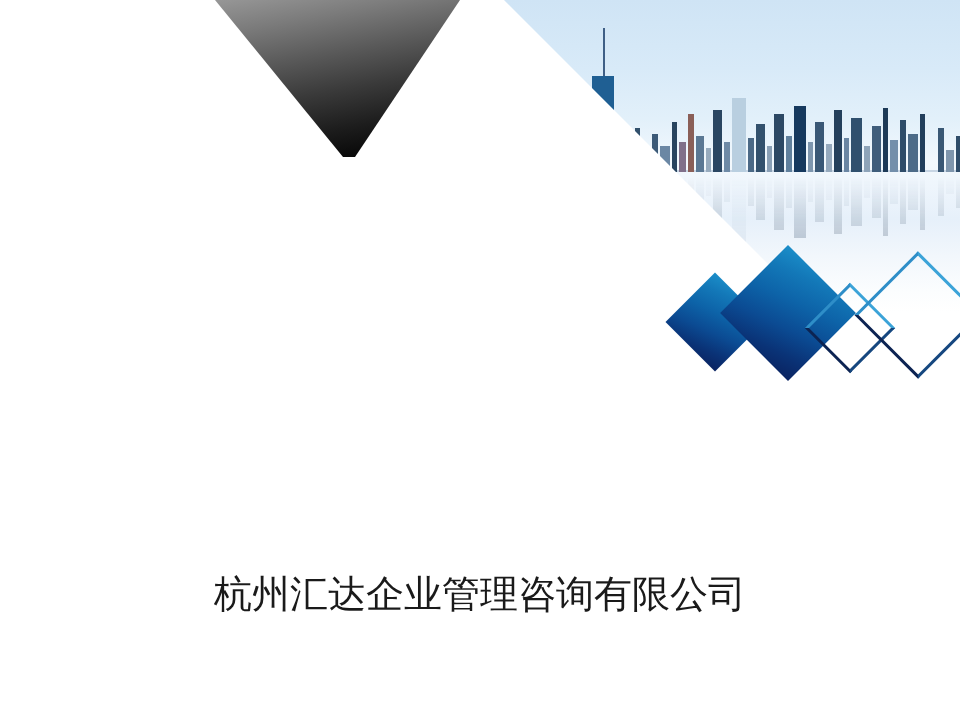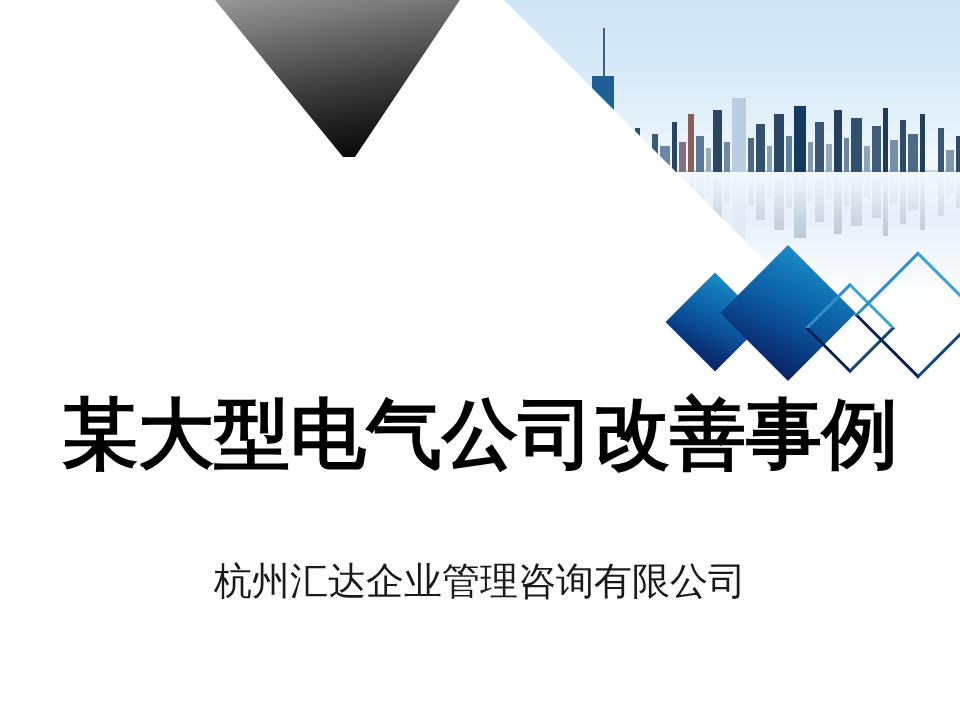--- a/index.html
+++ b/index.html
@@ -165,21 +165,21 @@
     font-weight: 700;
     color: #000000;
     letter-spacing: 0px;
     line-height: 1;
     white-space: nowrap;
   }
   .sub-title {
     position: absolute;
     left: 0;
     right: 0;
-    top: 562px;
+    top: 575px;
     text-align: center;
     font-family: "DejaVu Sans", "Liberation Sans", sans-serif;
     font-size: 38px;
     font-weight: 400;
     color: #1a1a1a;
     line-height: 1;
     white-space: nowrap;
   }
 </style>
 </head>
@@ -325,17 +325,16 @@
   <div class="dark-chevron"></div>
 
 
   <div class="diamonds" id="diamonds">
       <div class="dia filled" style="left: 20px; top: 39px; width: 70px; height: 70px;"></div>
       <div class="dia filled" style="left: 80px; top: 17px; width: 96px; height: 96px;"></div>
       <div class="dia outline" style="left: 158px; top: 48px; width: 58px; height: 58px;"></div>
       <div class="dia outline" style="left: 213px; top: 22px; width: 84px; height: 84px;"></div>
     </div>
 
-  <div class="main-title">某大型电气公司改善事例</div>
 
   <div class="sub-title">杭州汇达企业管理咨询有限公司</div>
 
 </div>
 
 </body></html>

